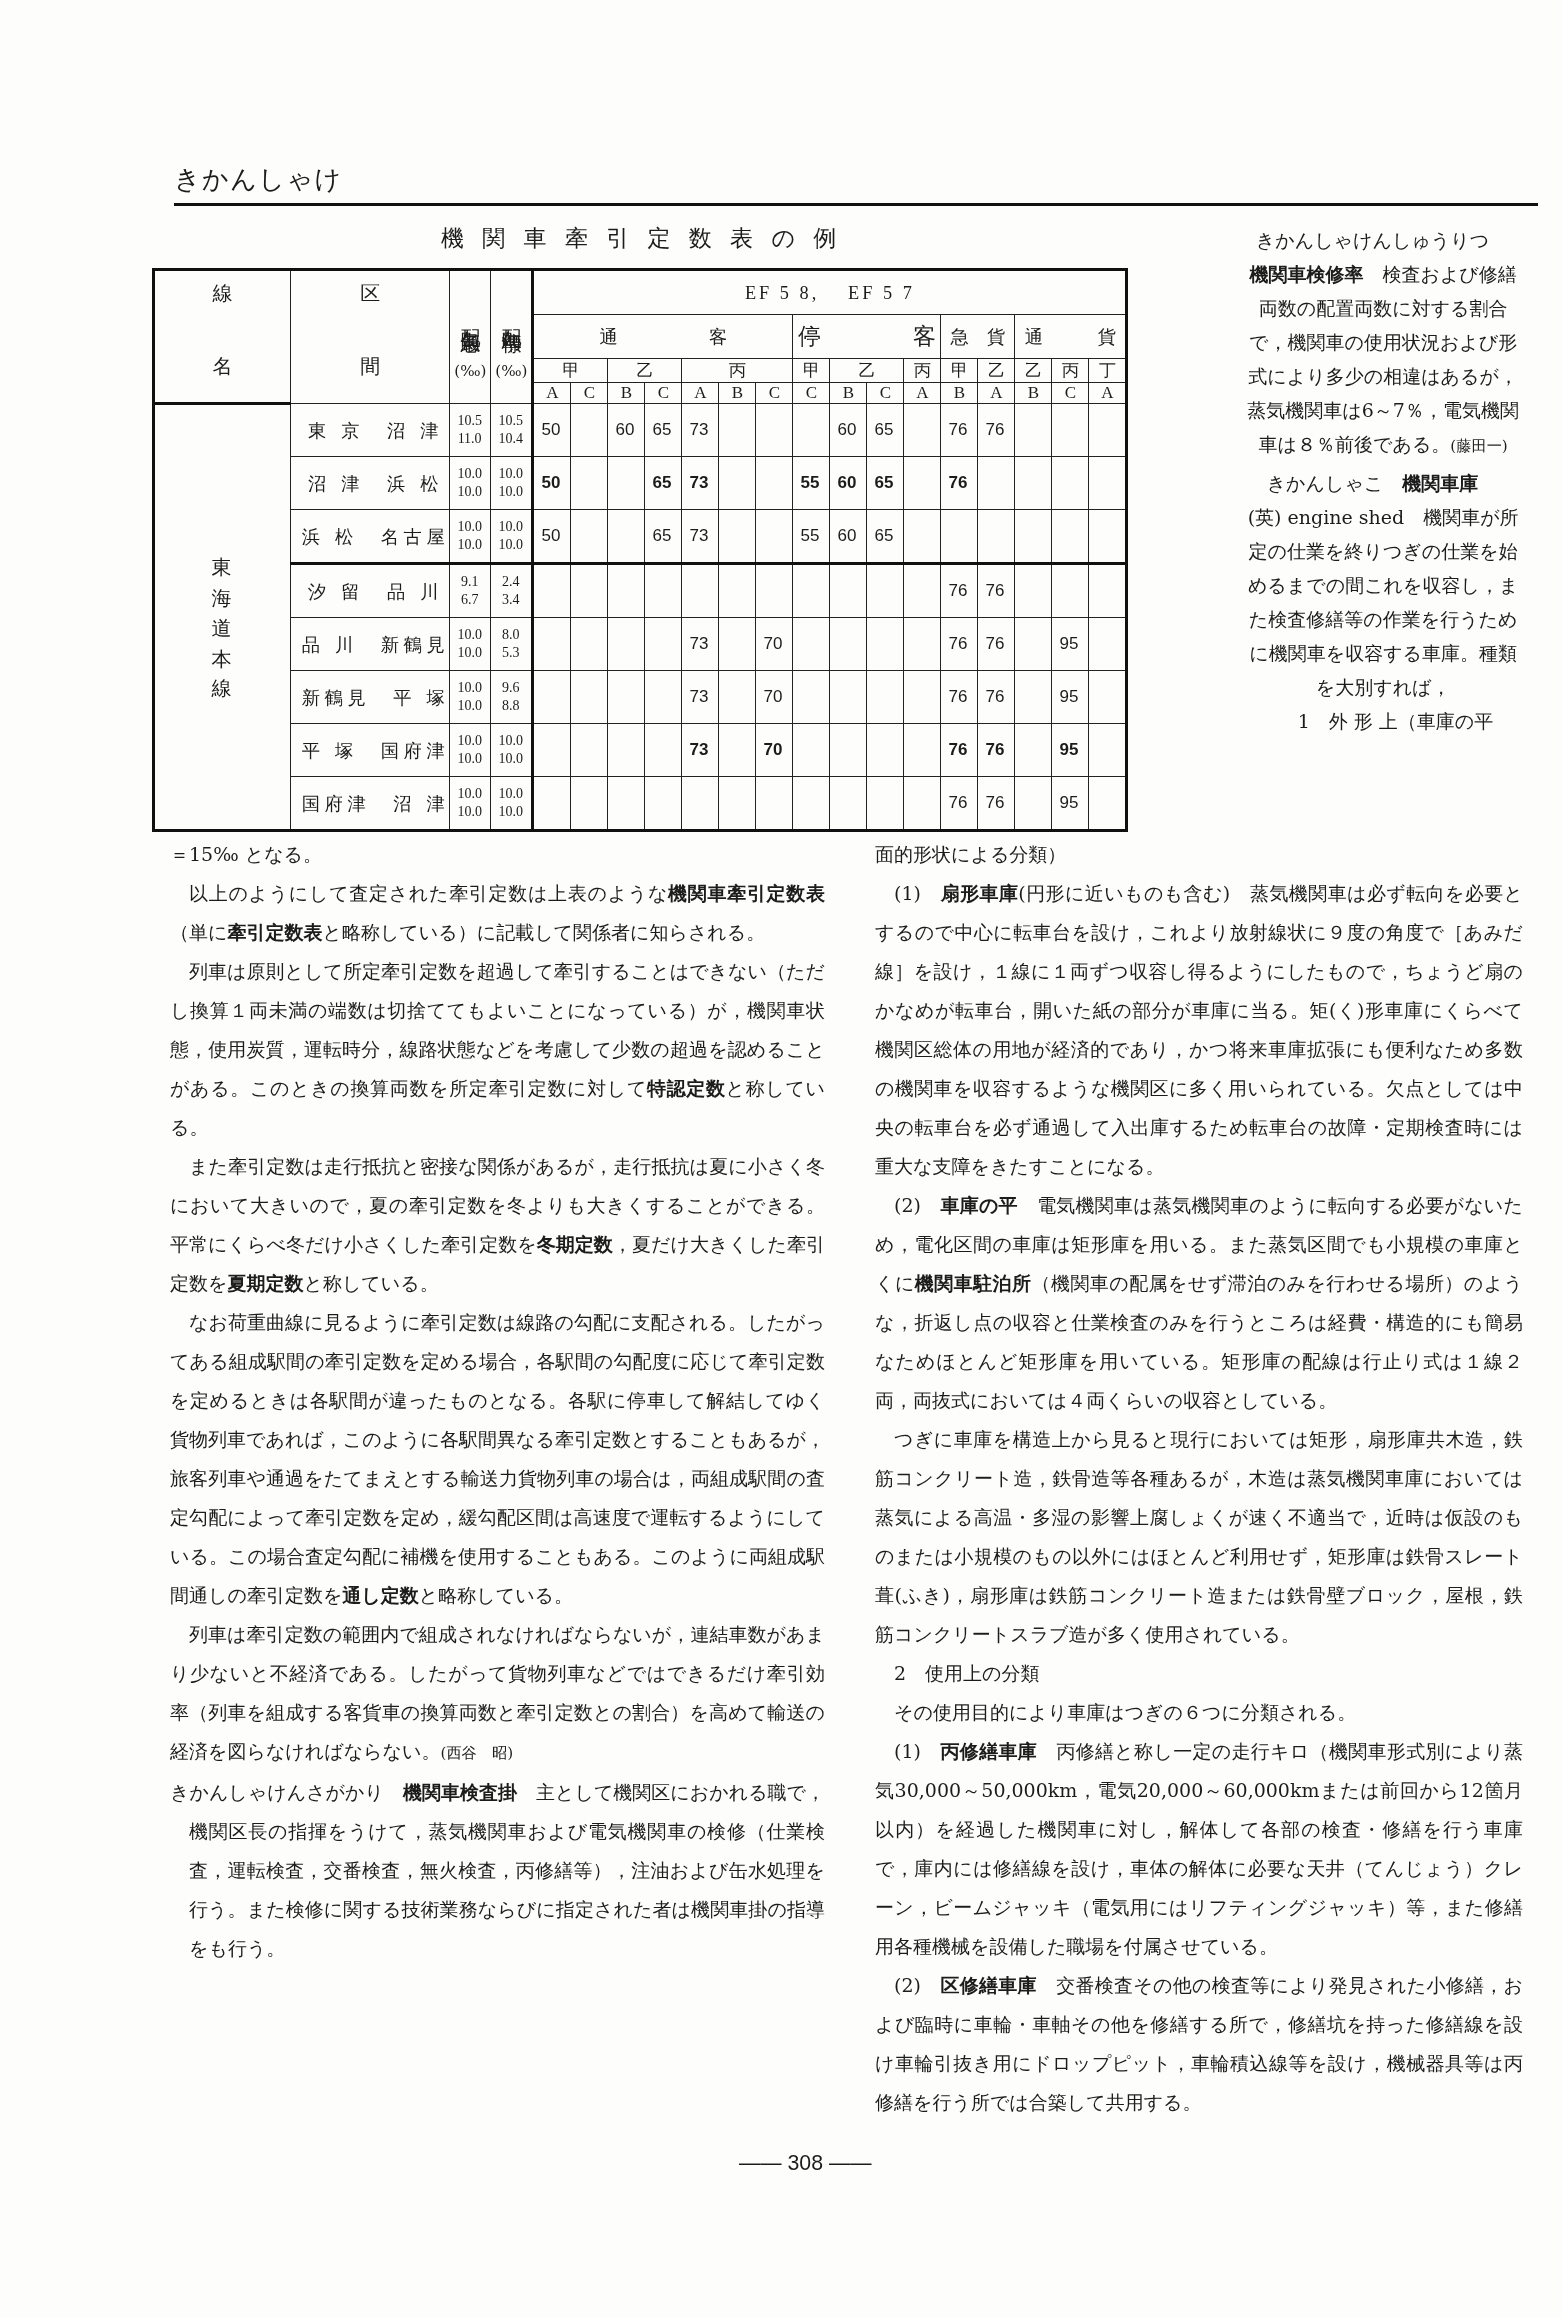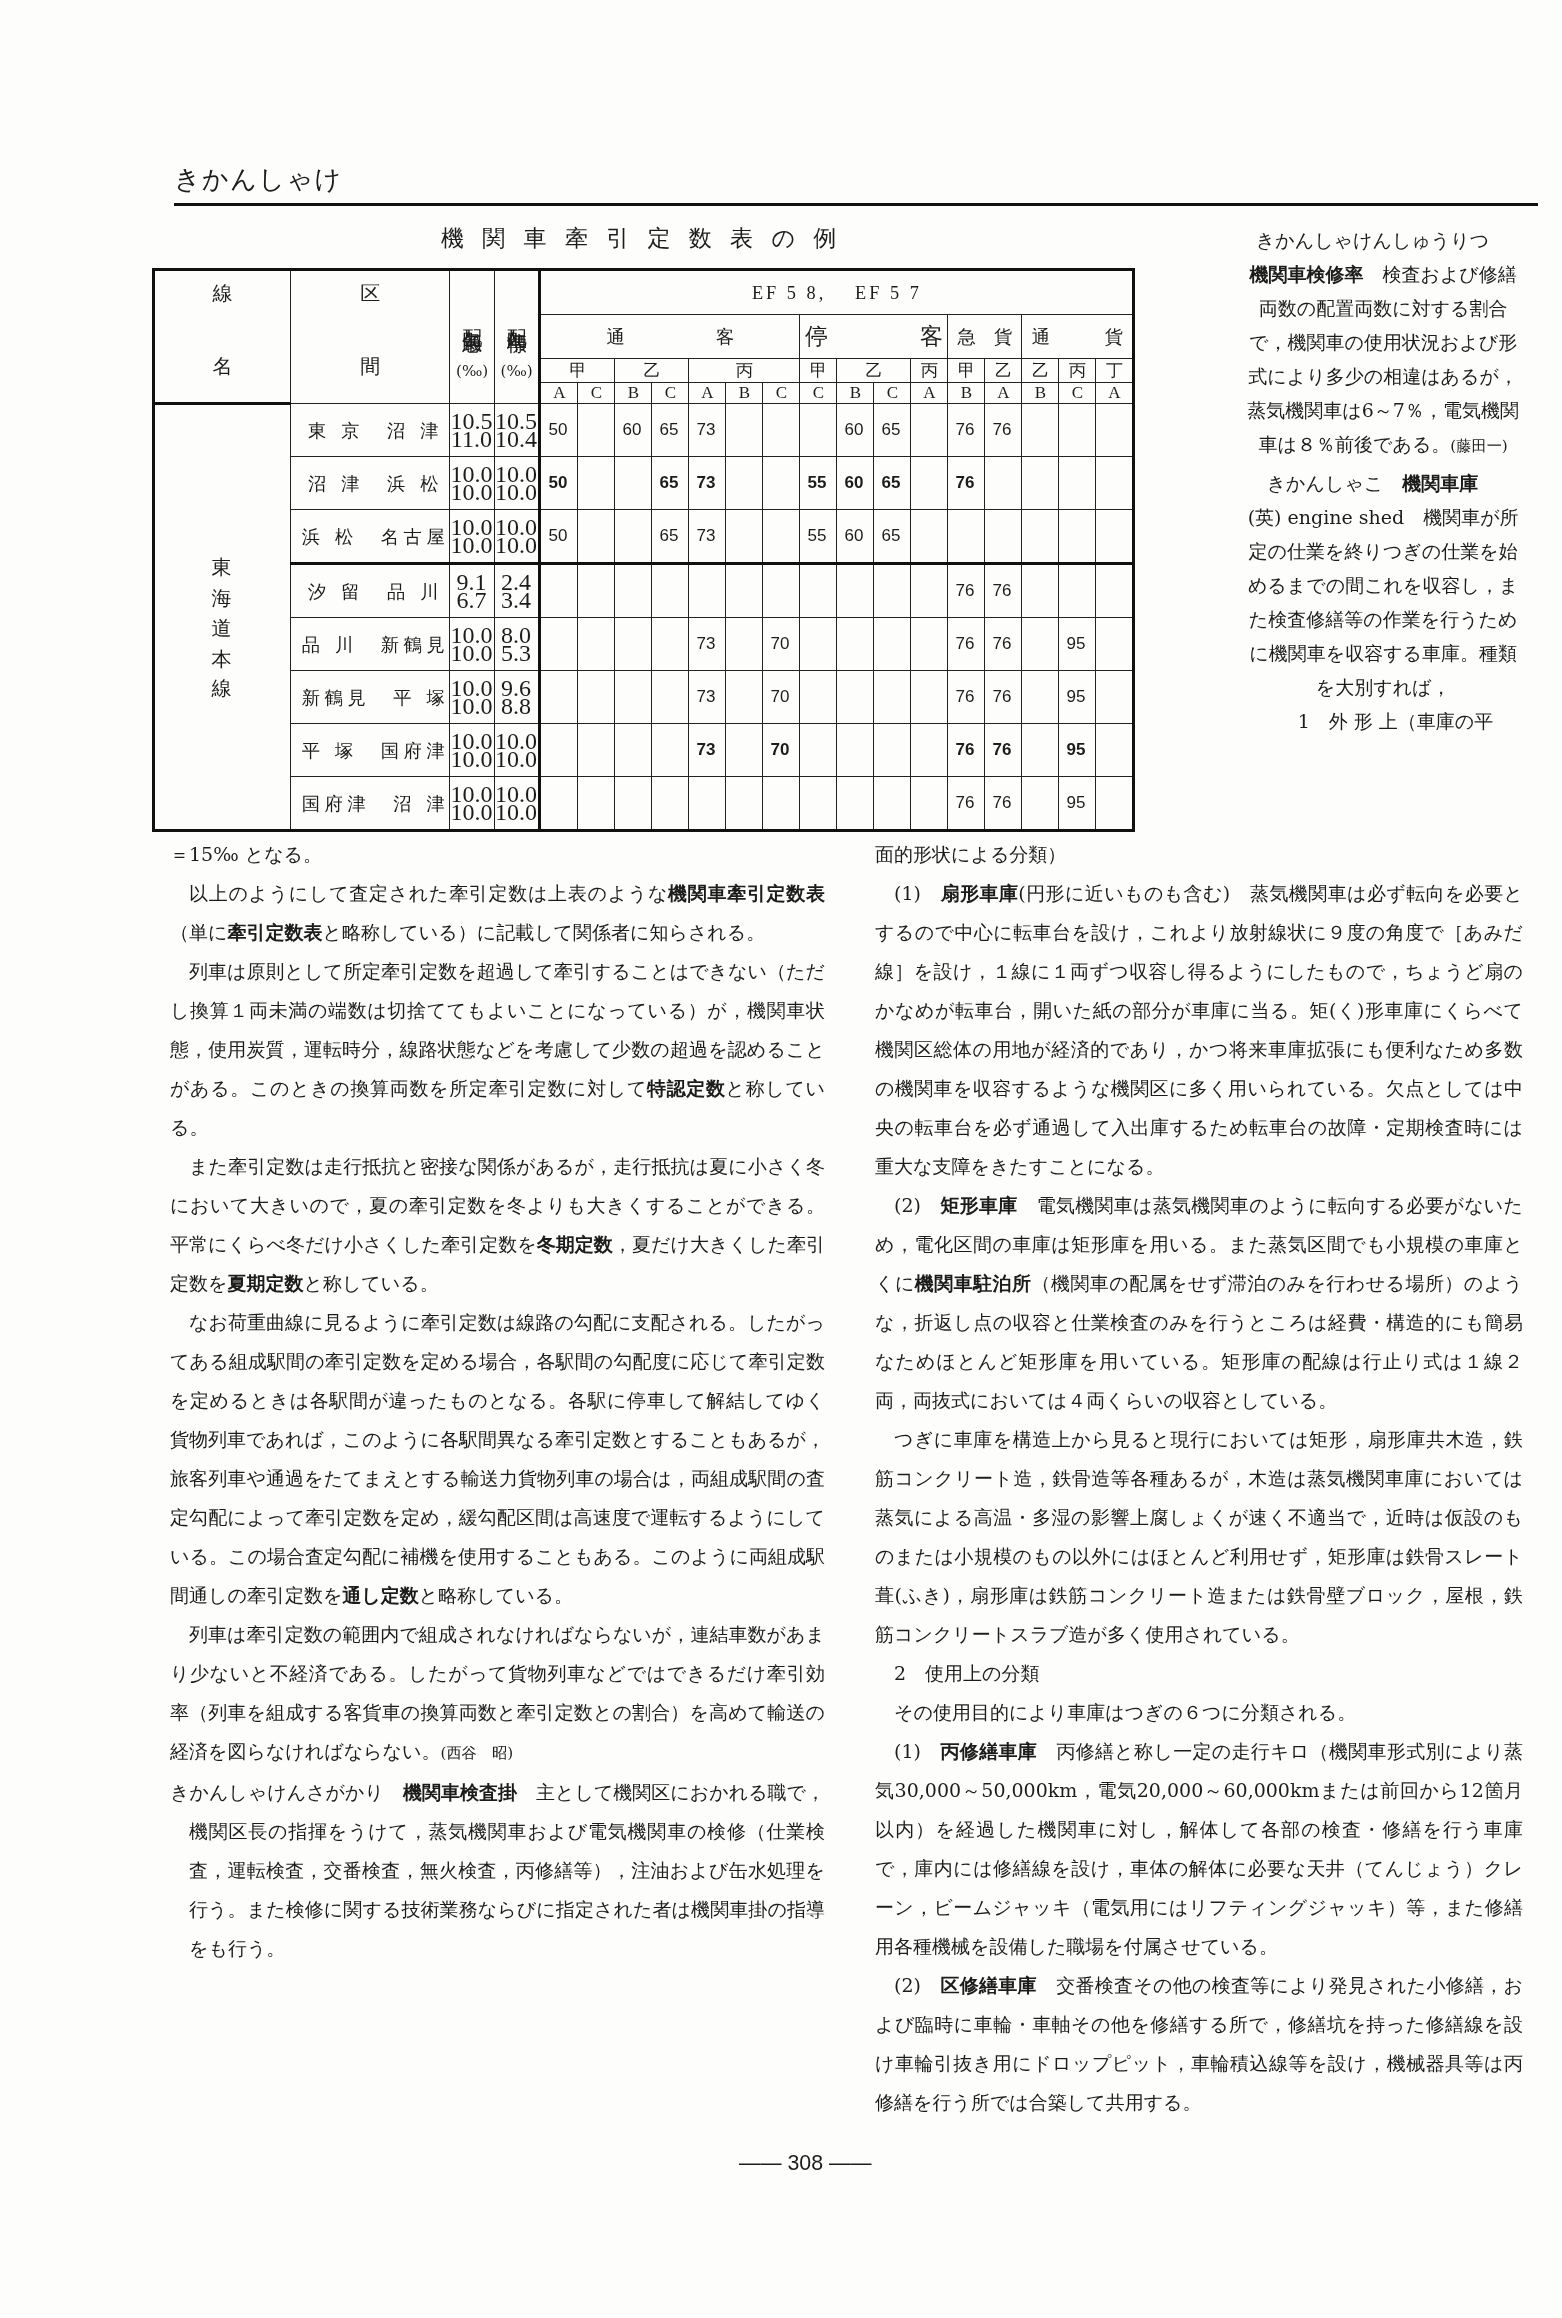--- a/index.html
+++ b/index.html
@@ -9,21 +9,21 @@
   .head-rule { position: absolute; left: 174px; right: 0; width: 1364px; top: 203px; height: 3px; background: #111; }
   .table-title { position: absolute; left: 441px; top: 223px; font-size: 23px; letter-spacing: 18.3px; }
   table.tt { position: absolute; left: 152px; top: 268px; border-collapse: collapse; border: 3px solid #111; font-size: 17px; }
   table.tt td { border: 1.1px solid #222; text-align: center; padding: 0; }
   .th-tall { font-size: 20px; }
   .col-line { width: 27.4px; }
   .col-sec { width: 98px; }
   .col-grad { width: 40px; font-size: 20px; line-height: 23px; }
   .dcol { width: 36px; }
   td.num { text-align: right; padding-right: 3px !important; font-family: "Liberation Sans", sans-serif; font-size: 17px; }
-  td.grad { text-align: right; padding-right: 1.5px !important; font-family: "Liberation Serif", serif; font-size: 24px; line-height: 18.3px; }
+  td.grad { text-align: right; padding-right: 1.5px !important; font-family: "Liberation Serif", serif; font-size: 14px; line-height: 18.3px; }
   td.sec { text-align: left; padding-left: 10.7px !important; font-size: 18.3px; letter-spacing: 4.6px; white-space: nowrap; }
   tr.drow td { height: 52px; }
   tr.thick-top td { border-top: 3px solid #111; }
   td.thick-left { border-left: 3px solid #111 !important; }
   tr.bold td.num { font-weight: bold; }
   .vline { writing-mode: vertical-rl; font-size: 20px; letter-spacing: 30.5px; }
   .col { position: absolute; font-size: 19px; line-height: 39px; text-align: justify; }
   .col p { margin: 0; text-indent: 1em; }
   .col p.noindent { text-indent: 0; }
   .col p.entry { text-indent: -1em; padding-left: 1em; }
@@ -354,21 +354,21 @@
   <p><span>列車は原則として所定牽引定数を超過して牽引することはできない（ただし換算１両未満の端数は切捨ててもよいことになっている）が，機関車状態，使用炭質，運転時分，線路状態などを考慮して少数の超過を認めることがある。このときの換算両数を所定牽引定数に対して</span><b>特認定数</b><span>と称している。</span></p>
   <p><span>また牽引定数は走行抵抗と密接な関係があるが，走行抵抗は夏に小さく冬において大きいので，夏の牽引定数を冬よりも大きくすることができる。平常にくらべ冬だけ小さくした牽引定数を</span><b>冬期定数</b><span>，夏だけ大きくした牽引定数を</span><b>夏期定数</b><span>と称している。</span></p>
   <p><span>なお荷重曲線に見るように牽引定数は線路の勾配に支配される。したがってある組成駅間の牽引定数を定める場合，各駅間の勾配度に応じて牽引定数を定めるときは各駅間が違ったものとなる。各駅に停車して解結してゆく貨物列車であれば，このように各駅間異なる牽引定数とすることもあるが，旅客列車や通過をたてまえとする輸送力貨物列車の場合は，両組成駅間の査定勾配によって牽引定数を定め，緩勾配区間は高速度で運転するようにしている。この場合査定勾配に補機を使用することもある。このように両組成駅間通しの牽引定数を</span><b>通し定数</b><span>と略称している。</span></p>
   <p><span>列車は牽引定数の範囲内で組成されなければならないが，連結車数があまり少ないと不経済である。したがって貨物列車などではできるだけ牽引効率（列車を組成する客貨車の換算両数と牽引定数との割合）を高めて輸送の経済を図らなければならない。</span><span class="author">(西谷　昭)</span></p>
   <p class="entry"><span class="kana-head">きかんしゃけんさがかり</span>　<b>機関車検査掛</b>　<span>主として機関区におかれる職で，機関区長の指揮をうけて，蒸気機関車および電気機関車の検修（仕業検査，運転検査，交番検査，無火検査，丙修繕等），注油および缶水処理を行う。また検修に関する技術業務ならびに指定された者は機関車掛の指導をも行う。</span></p>
 </div>
 
 <div class="col right-col">
   <p class="noindent">面的形状による分類）</p>
   <p><span>(1)</span>　<b>扇形車庫</b><span>(円形に近いものも含む)　蒸気機関車は必ず転向を必要とするので中心に転車台を設け，これより放射線状に９度の角度で［あみだ線］を設け，１線に１両ずつ収容し得るようにしたもので，ちょうど扇のかなめが転車台，開いた紙の部分が車庫に当る。矩(く)形車庫にくらべて機関区総体の用地が経済的であり，かつ将来車庫拡張にも便利なため多数の機関車を収容するような機関区に多く用いられている。欠点としては中央の転車台を必ず通過して入出庫するため転車台の故障・定期検査時には重大な支障をきたすことになる。</span></p>
-  <p><span>(2)</span>　<b>矩形車庫</b>　<span>電気機関車は蒸気機関車のように転向する必要がないため，電化区間の車庫は矩形庫を用いる。また蒸気区間でも小規模の車庫とくに</span><b>機関車駐泊所</b><span>（機関車の配属をせず滞泊のみを行わせる場所）のような，折返し点の収容と仕業検査のみを行うところは経費・構造的にも簡易なためほとんど矩形庫を用いている。矩形庫の配線は行止り式は１線２両，両抜式においては４両くらいの収容としている。</span></p>
+  <p><span>(2)</span>　<b>車庫の平</b>　<span>電気機関車は蒸気機関車のように転向する必要がないため，電化区間の車庫は矩形庫を用いる。また蒸気区間でも小規模の車庫とくに</span><b>機関車駐泊所</b><span>（機関車の配属をせず滞泊のみを行わせる場所）のような，折返し点の収容と仕業検査のみを行うところは経費・構造的にも簡易なためほとんど矩形庫を用いている。矩形庫の配線は行止り式は１線２両，両抜式においては４両くらいの収容としている。</span></p>
   <p>つぎに車庫を構造上から見ると現行においては矩形，扇形庫共木造，鉄筋コンクリート造，鉄骨造等各種あるが，木造は蒸気機関車庫においては蒸気による高温・多湿の影響上腐しょくが速く不適当で，近時は仮設のものまたは小規模のもの以外にはほとんど利用せず，矩形庫は鉄骨スレート葺(ふき)，扇形庫は鉄筋コンクリート造または鉄骨壁ブロック，屋根，鉄筋コンクリートスラブ造が多く使用されている。</p>
   <p>2　使用上の分類</p>
   <p>その使用目的により車庫はつぎの６つに分類される。</p>
   <p><span>(1)</span>　<b>丙修繕車庫</b>　<span>丙修繕と称し一定の走行キロ（機関車形式別により蒸気30,000～50,000km，電気20,000～60,000kmまたは前回から12箇月以内）を経過した機関車に対し，解体して各部の検査・修繕を行う車庫で，庫内には修繕線を設け，車体の解体に必要な天井（てんじょう）クレーン，ビームジャッキ（電気用にはリフティングジャッキ）等，また修繕用各種機械を設備した職場を付属させている。</span></p>
   <p><span>(2)</span>　<b>区修繕車庫</b>　<span>交番検査その他の検査等により発見された小修繕，および臨時に車輪・車軸その他を修繕する所で，修繕坑を持った修繕線を設け車輪引抜き用にドロップピット，車輪積込線等を設け，機械器具等は丙修繕を行う所では合築して共用する。</span></p>
 </div>
 
 <div class="page-num">―― 308 ――</div>
 
 

